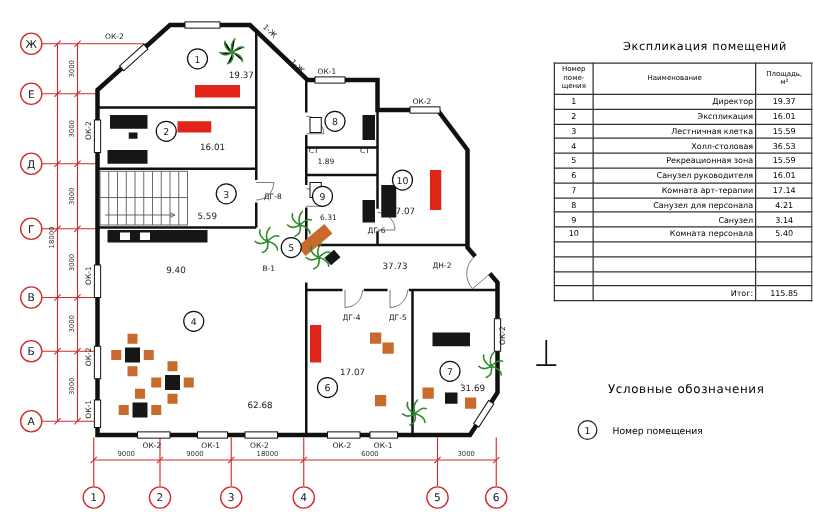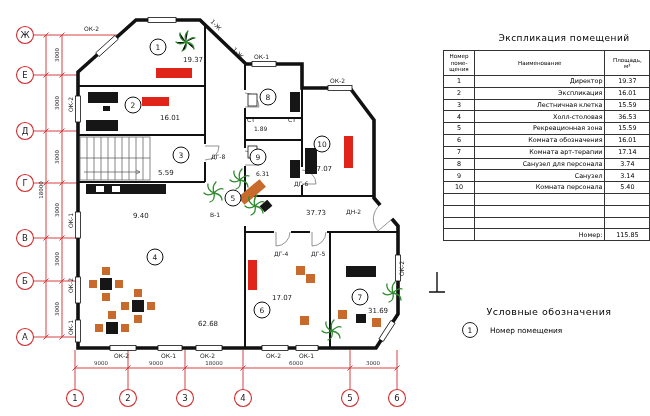--- a/index.html
+++ b/index.html
@@ -30,21 +30,21 @@
 
   
   .right{position:absolute;left:443px;top:33px;width:242px}
   .tbl-title{font-size:9px;text-align:center;margin:0 0 7px 0;letter-spacing:.5px}
   table.spec{border-collapse:collapse;width:100%;table-layout:fixed}
   .spec th,.spec td{border:.8px solid #333;font-weight:400;padding:0 2px;overflow:hidden}
   .spec th{font-size:5.6px;white-space:pre-line;text-align:center;height:24px;line-height:1.15}
   .spec td{font-size:6.4px;height:10.8px;text-align:center;line-height:1}
   .spec td.tl{text-align:right}
   .legend{position:absolute;left:452px;top:306px;width:194px}
-  .lg-title{font-size:9.5px;text-align:center;margin-bottom:5px;letter-spacing:.5px}
+  .lg-title{font-size:9.5px;text-align:center;margin-bottom:19px;letter-spacing:.5px}
   .lg-item{display:flex;align-items:center;margin-bottom:12px;font-size:7.4px;gap:12px}
   .lg-circle{width:14px;height:14px;border:1px solid #222;border-radius:50%;display:flex;align-items:center;justify-content:center;font-size:7.5px;flex:0 0 auto;margin-left:10px}
 </style>
 </head>
 <body>
 
 <div class="page">
 
 <svg width="650" height="416" viewBox="0 0 650 416">
   <defs>
@@ -359,34 +359,34 @@
             <td></td>
           </tr>
     <tr>
             <td>5</td>
             <td class="tl">Рекреационная зона</td>
             <td>15.59</td>
             <td></td>
           </tr>
     <tr>
             <td>6</td>
-            <td class="tl">Комната обозначения</td>
+            <td class="tl">Санузел руководителя</td>
             <td>16.01</td>
             <td></td>
           </tr>
     <tr>
             <td>7</td>
             <td class="tl">Комната арт-терапии</td>
             <td>17.14</td>
             <td></td>
           </tr>
     <tr>
             <td>8</td>
             <td class="tl">Санузел для персонала</td>
-            <td>3.74</td>
+            <td>4.21</td>
             <td></td>
           </tr>
     <tr>
             <td>9</td>
             <td class="tl">Санузел</td>
             <td>3.14</td>
             <td></td>
           </tr>
     <tr>
             <td>10</td>
@@ -407,21 +407,21 @@
             <td></td>
           </tr>
     <tr>
             <td></td>
             <td></td>
             <td></td>
             <td></td>
           </tr>
     <tr>
             <td></td>
-            <td class="tl">Номер:</td>
+            <td class="tl">Итог:</td>
             <td>115.85</td>
             <td></td>
           </tr>
   </tbody>
       </table>
 </div>
 
 
 <div class="legend">
   <div class="lg-title">Условные обозначения</div>

